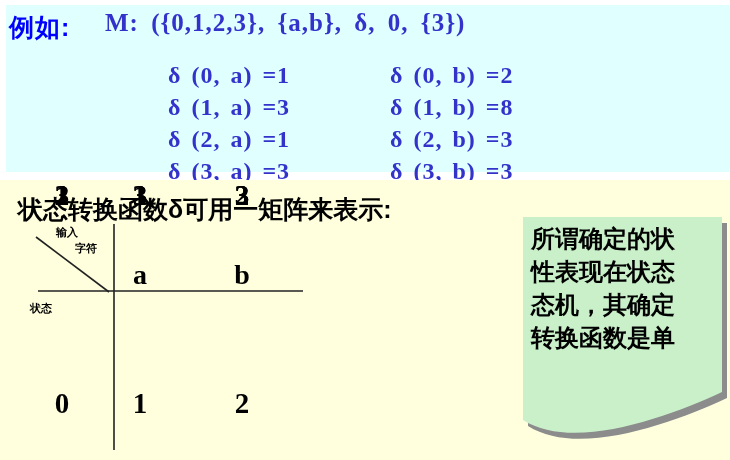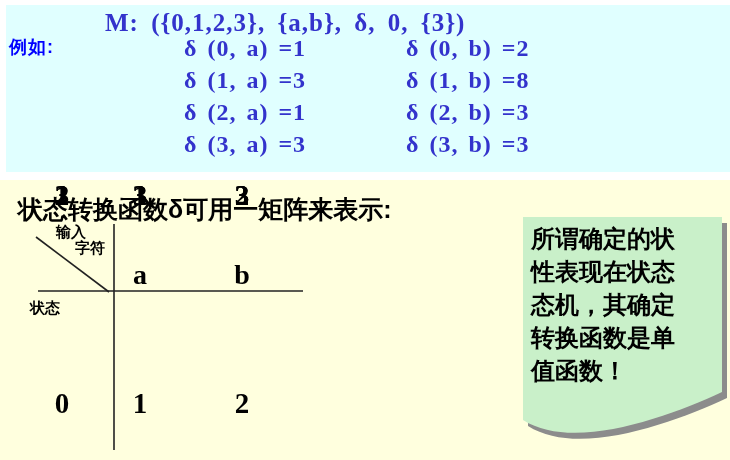--- a/index.html
+++ b/index.html
@@ -10,30 +10,30 @@
   }
   .slide{position:absolute;left:0;top:0;width:730px;height:460px;background:#ffffff;}
 
   
   .example-panel{
     position:absolute;left:6px;top:5px;width:724px;height:167px;
     background:var(--panel-cyan,#E0FFFF);
   }
   .example-label{
     position:absolute;left:3px;top:6px;
-    font-size:18px;font-weight:bold;color:var(--example-label-blue,#0000FF);
-    letter-spacing:1px;white-space:nowrap;margin-top:24px;
+    font-size:25px;font-weight:bold;color:var(--example-label-blue,#0000FF);
+    letter-spacing:1px;white-space:nowrap;
   }
   .machine-def{
     position:absolute;left:99px;top:4px;
     font-family:"Liberation Serif","DejaVu Serif",serif;
     font-size:25px;font-weight:bold;color:var(--formula-blue,#3333CC);
     letter-spacing:1px;word-spacing:5px;white-space:nowrap;
   }
-  .trans-col{position:absolute;top:27px;margin-left:16px;}
+  .trans-col{position:absolute;top:54px;}
   .trans-col.ta{left:162px;}
   .trans-col.tb{left:384px;}
   .tline{
     height:32px;line-height:32px;
     font-family:"Liberation Serif","DejaVu Serif",serif;
     font-size:24px;font-weight:bold;color:var(--formula-blue,#3333CC);
     letter-spacing:1px;word-spacing:3px;white-space:nowrap;
   }
 
   
@@ -43,21 +43,21 @@
   }
   .matrix-title{
     position:absolute;left:7px;top:2px;margin:11px;
     font-size:25px;font-weight:bold;color:var(--text-black,#000000);
     white-space:nowrap;
   }
 
   
   .grid-svg{position:absolute;left:0;top:0;width:420px;height:280px;}
   .corner-lbl{
-    position:absolute;font-size:15px;font-weight:bold;color:var(--text-black,#000000);
+    position:absolute;font-size:11px;font-weight:bold;color:var(--text-black,#000000);
     white-space:nowrap;line-height:16px;
   }
   .lbl-input{left:56px;top:44px;}
   .lbl-chars{left:75px;top:60px;}
   .lbl-state{left:30px;top:87px;margin-top:33px;}
   .col-head,.cell{
     position:absolute;width:64px;text-align:center;
     font-family:"Liberation Serif","DejaVu Serif",serif;
     font-size:28px;font-weight:bold;color:var(--text-black,#000000);
     line-height:30px;
@@ -145,17 +145,16 @@
 
     <svg class="note-svg" viewBox="0 0 215 235">
       <path d="M10,11 L209,11 L209,186 C155,211 60,246 10,214 Z" fill="var(--shadow-gray,#8C8C8C)"></path>
       <path d="M5,5 L204,5 L204,180 C150,205 55,240 5,208 Z" fill="var(--note-green,#C9F0C9)"></path>
     </svg>
     <div class="note-text">
       <div class="note-line">所谓确定的状</div>
       <div class="note-line">性表现在状态</div>
       <div class="note-line">态机，其确定</div>
       <div class="note-line">转换函数是单</div>
-      <div class="note-line">值函数！</div>
     </div>
 
   </section>
 </div>
 
 </body></html>

